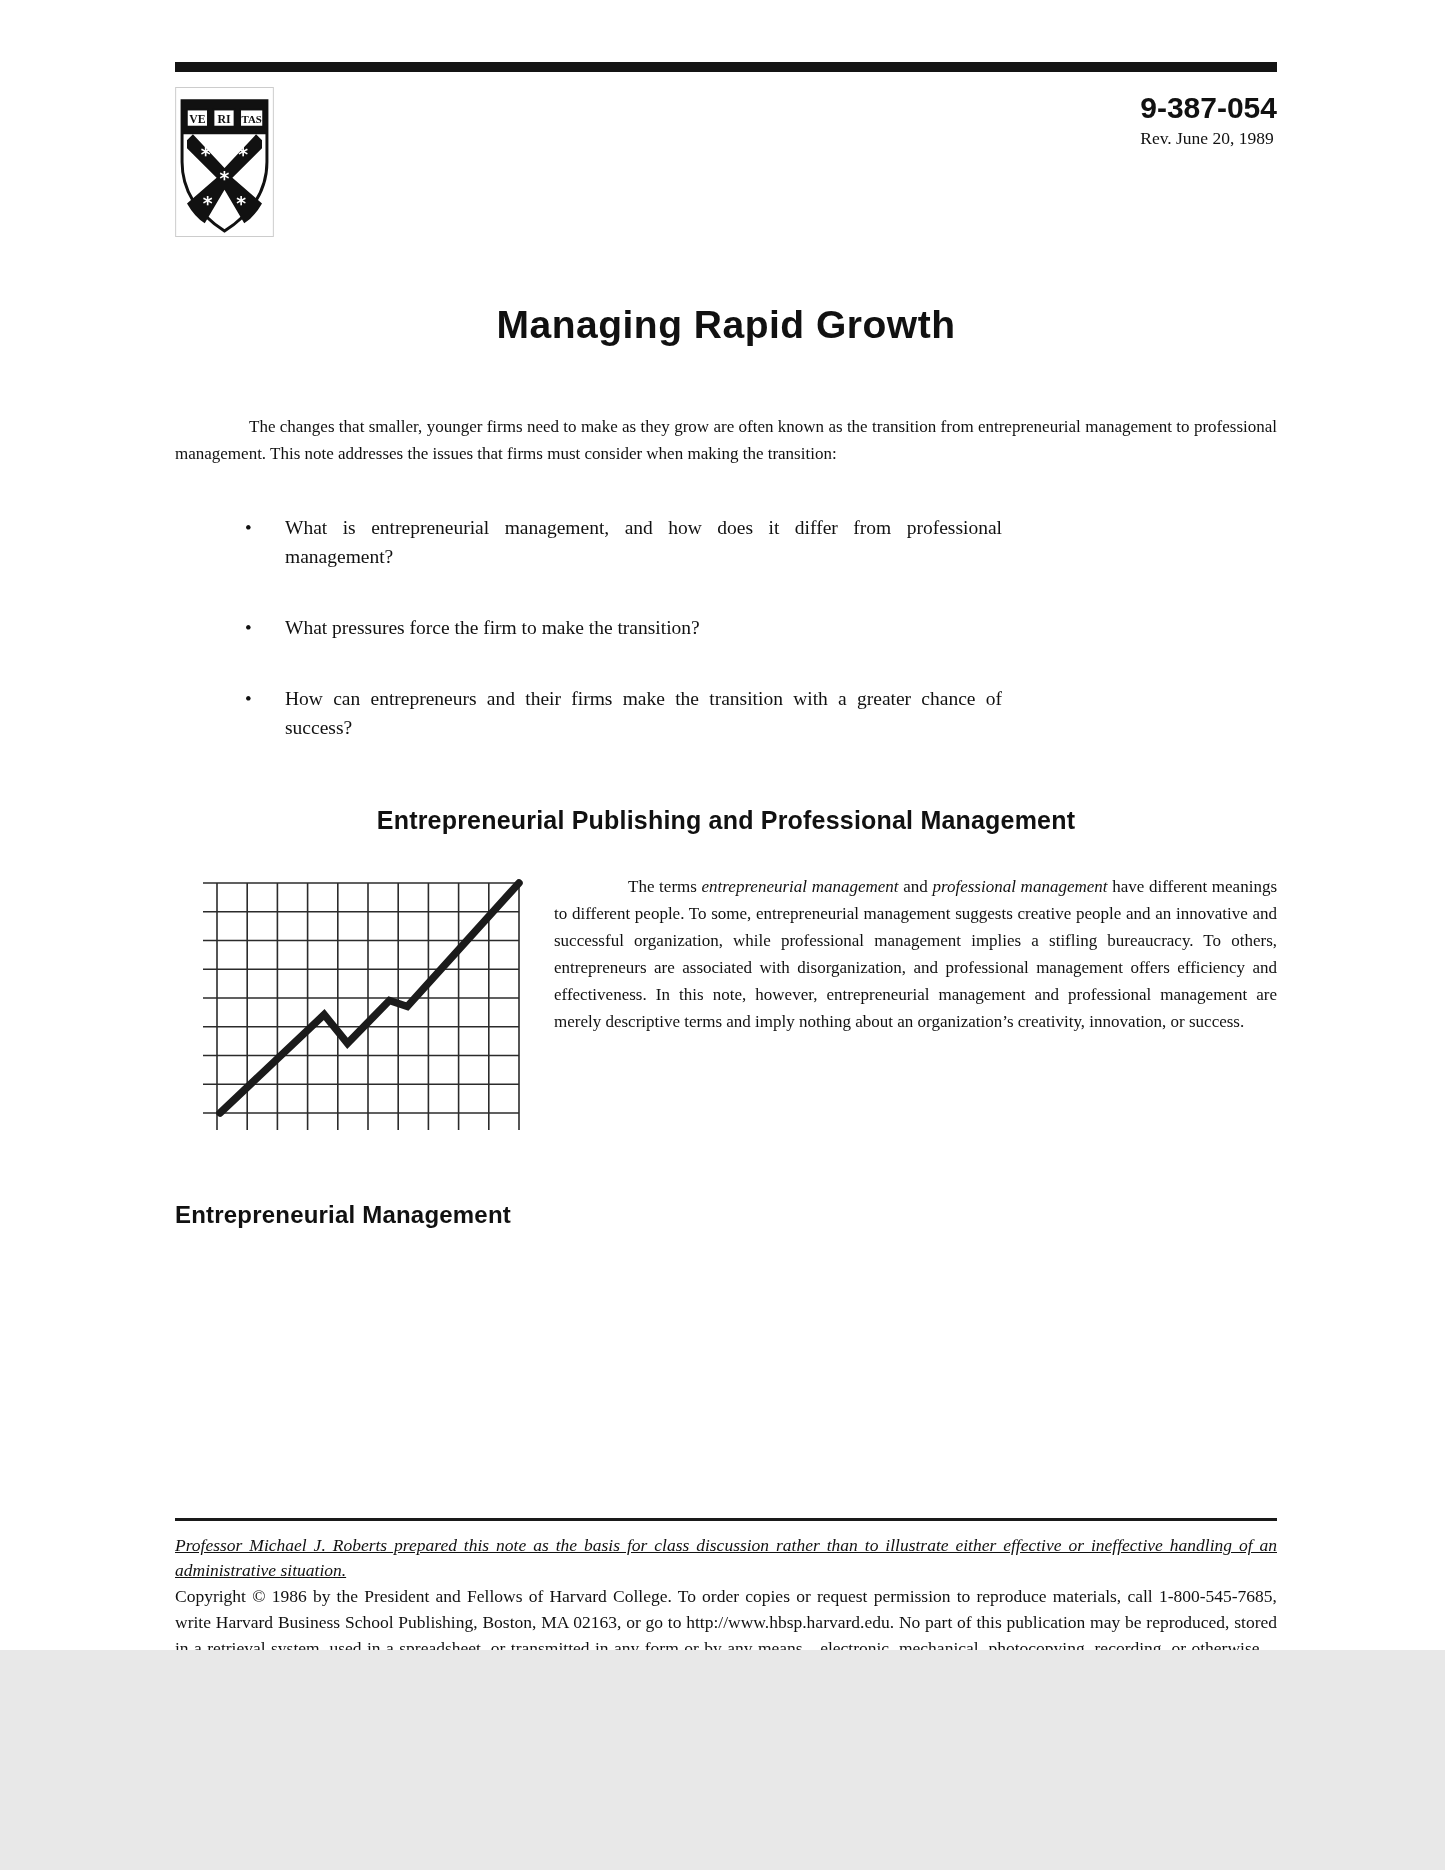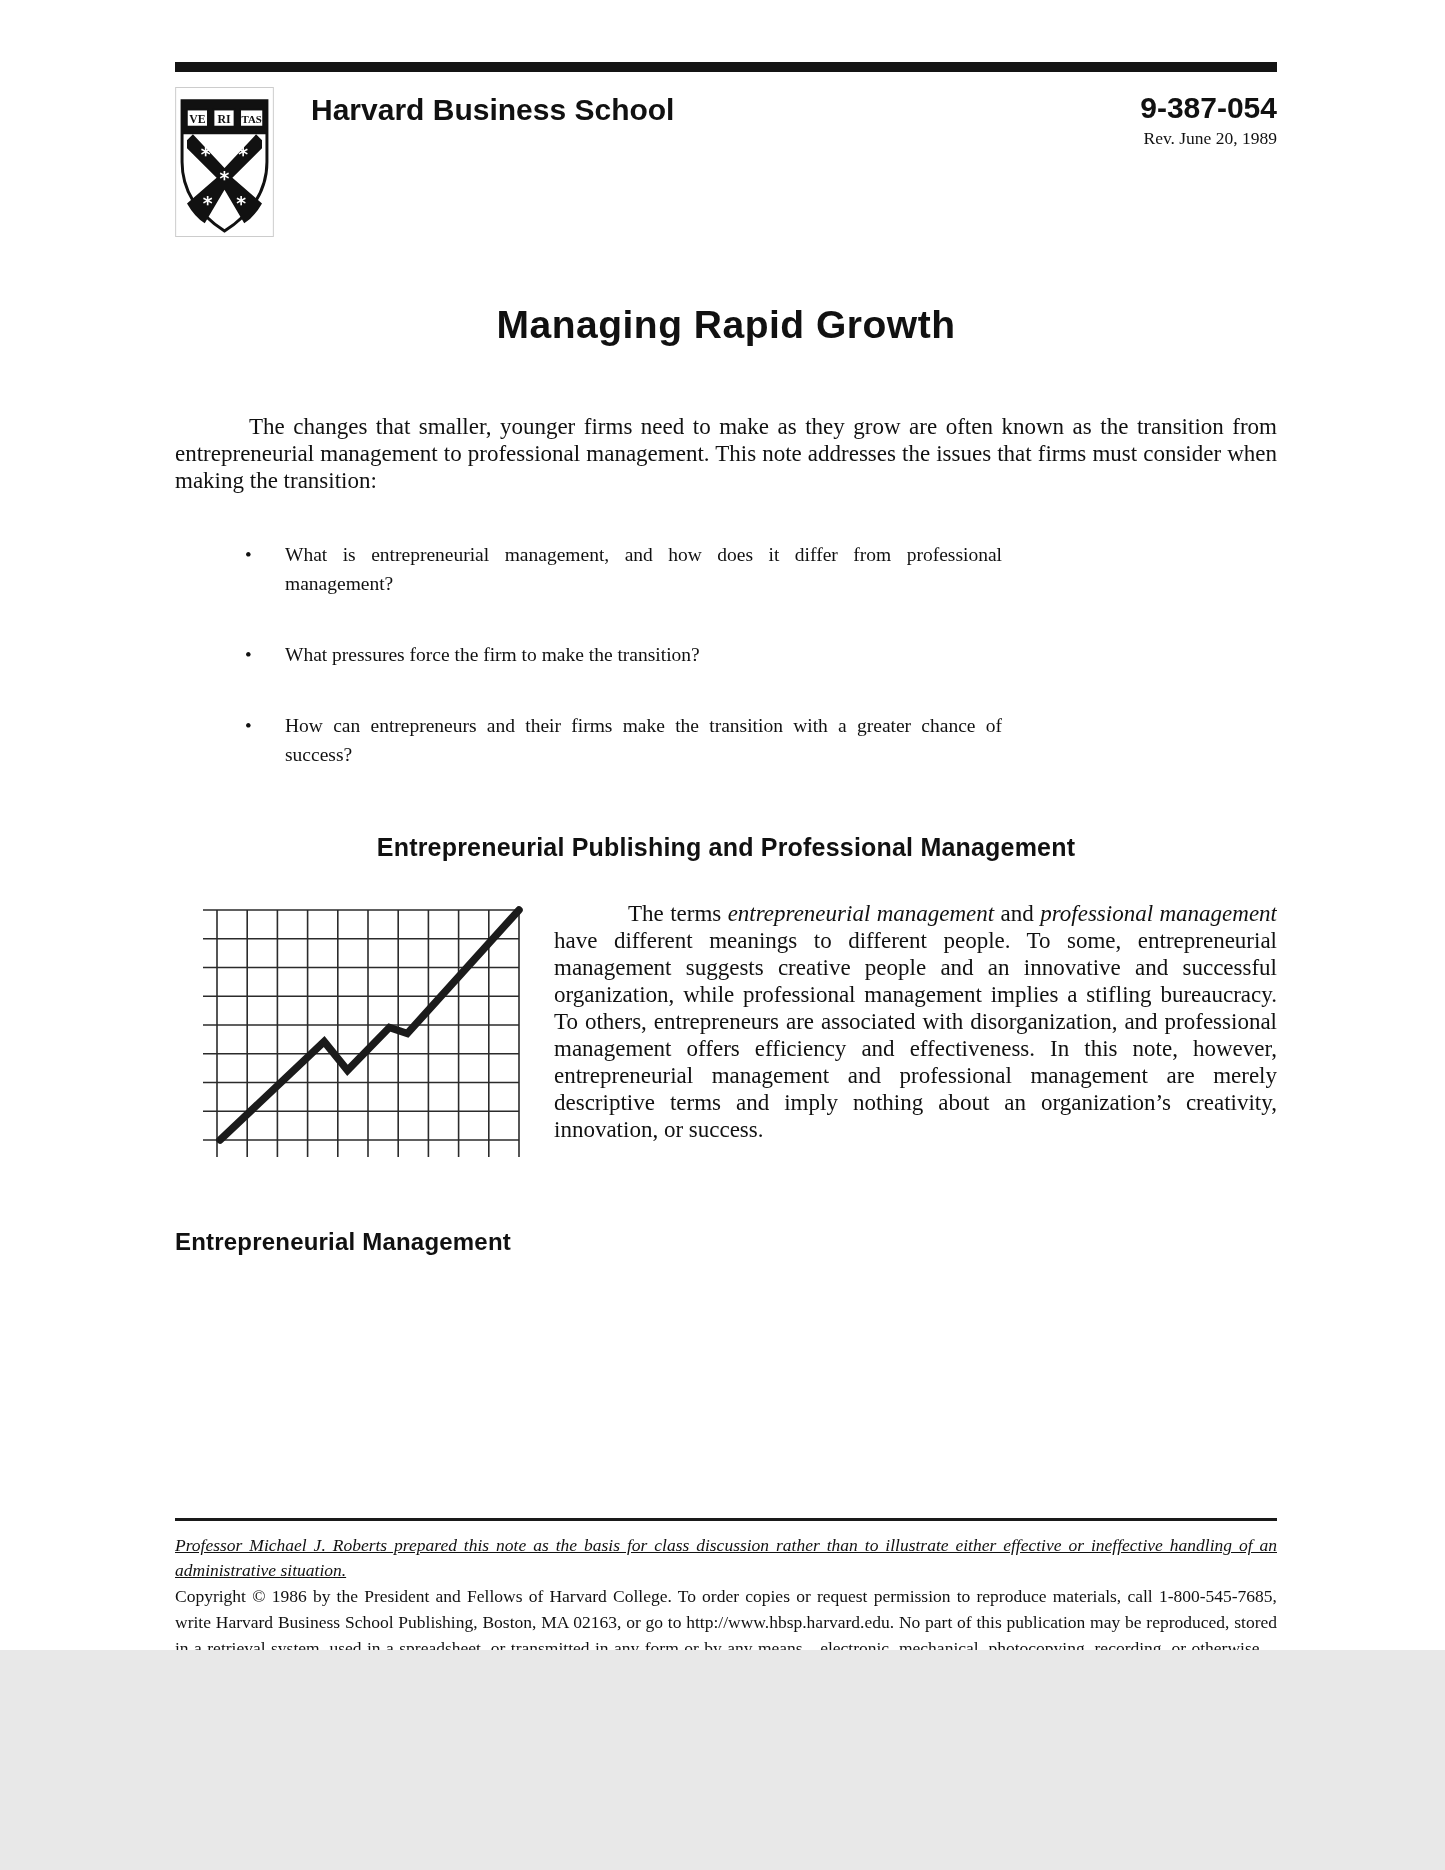--- a/index.html
+++ b/index.html
@@ -28,40 +28,40 @@
   .logo-box { width: 99px; flex: 0 0 auto; }
   .brand {
     font-family: "Liberation Sans", sans-serif;
     font-weight: bold;
     font-size: 30px;
     letter-spacing: 0px;
     margin-left: 37px;
     padding-top: 6px;
   }
   .header-spacer { flex: 1 1 auto; }
-  .doc-info { text-align: right; padding-top: 4px; }
+  .doc-info { padding-top: 4px; }
   .doc-number {
     font-family: "Liberation Sans", sans-serif;
     font-weight: bold;
     font-size: 30px;
   }
   .revision {
     font-size: 17.5px;
     margin-top: 3px;
   }
   h1.title {
     font-family: "Liberation Sans", sans-serif;
     font-weight: bold;
     font-size: 39px;
     text-align: center;
     margin-top: 62px;
     letter-spacing: 0.5px;
   }
   p.body-text {
-    font-size: 23px;
+    font-size: 17px;
     line-height: 27px;
     text-align: justify;
   }
   p.indent { text-indent: 74px; }
   .intro { margin-top: 66px; }
   ul.bullet-list {
     list-style: none;
     margin-top: 46px;
     margin-left: 70px;
     margin-right: 275px;
@@ -172,21 +172,20 @@
 
         <g font-family="DejaVu Sans, sans-serif" font-size="19" font-weight="bold" fill="#fff" text-anchor="middle">
           <text x="31" y="75">*</text>
           <text x="69" y="75">*</text>
           <text x="50" y="99">*</text>
           <text x="33" y="125">*</text>
           <text x="67" y="125">*</text>
         </g>
       </svg>
     </div>
-    <div class="brand">Harvard Business School</div>
     <div class="header-spacer"></div>
     <div class="doc-info">
       <div class="doc-number">9-387-054</div>
       <div class="revision">Rev. June 20, 1989</div>
     </div>
   </div>
 
   <h1 class="title">Managing Rapid Growth</h1>
 
   <p class="body-text indent intro">The changes that smaller, younger firms need to make as they grow are often known as the transition from entrepreneurial management to professional management. This note addresses the issues that firms must consider when making the transition:</p>

